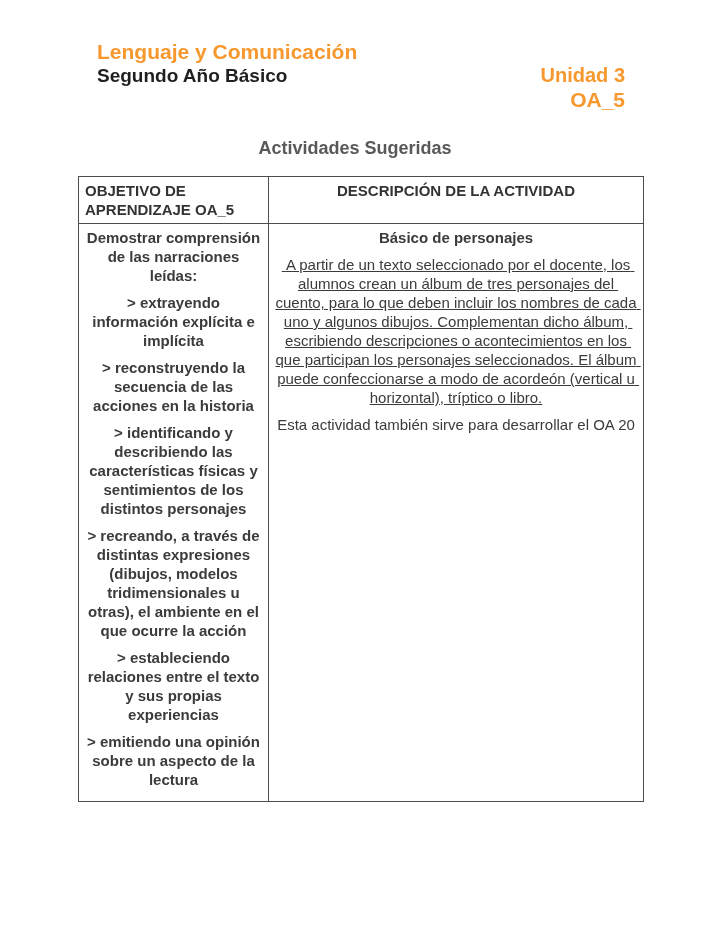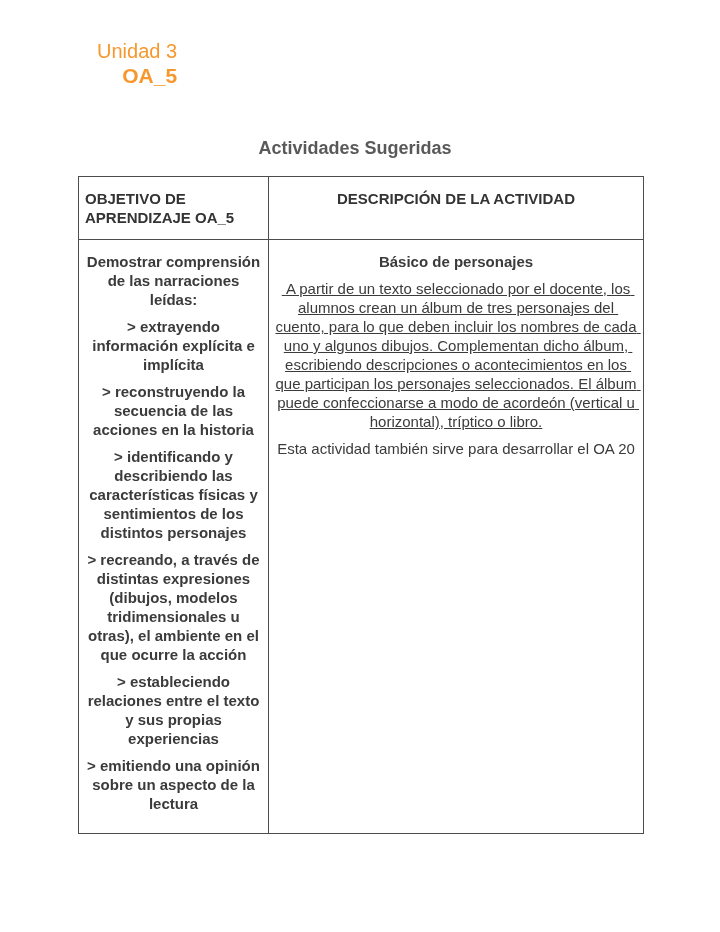--- a/index.html
+++ b/index.html
@@ -13,54 +13,58 @@
     overflow: hidden;
   }
 
   
   .doc-header { position: absolute; top: 39px; left: 97px; right: 95px;
     display: flex; justify-content: space-between; }
   .hdr-left { text-align: left; }
   .hdr-right { text-align: right; }
   .subject   { color: #f7982f; font-weight: bold; font-size: 21px; line-height: 25px; }
   .grade     { color: #1f1f1f; font-weight: bold; font-size: 19px; line-height: 24px; }
-  .unit      { color: #f7982f; font-weight: normal; font-size: 20px; line-height: 25px; }
+  .unit      { color: #f7982f; font-weight: bold; font-size: 20px; line-height: 25px; margin-top: 24px; }
   .oa        { color: #f7982f; font-weight: bold; font-size: 21px; line-height: 24px; }
 
   
   .page-title { position: absolute; top: 138px; left: 0; width: 710px;
     text-align: center; color: #595959; font-weight: bold; font-size: 18px; }
 
   
   table.doc-table { position: absolute; top: 176px; left: 78px;
     width: 566px; border-collapse: collapse; table-layout: fixed; }
   .doc-table th, .doc-table td {
     border: 1px solid #4d4d4d;
     vertical-align: top;
-    padding: 12px 6px;
+    padding: 4px 6px;
     font-size: 15px;
     line-height: 19px;
   }
   .col-objective { width: 190px; }
   .doc-table th { font-weight: bold; color: #333333; height: 46px; }
   th.th-objective { text-align: left; }
   th.th-description { text-align: center; }
 
   .doc-table td.cell-objective { font-weight: bold; height: 532px; }
   .doc-table td p { margin: 0 0 8px 0; text-align: center; }
   .cell-objective p { margin: 0 0 9px 0; }
 
   .activity-title { font-weight: bold; margin: 0 0 9px 0; }
   .activity-paragraph { white-space: pre-wrap; margin: 0 0 9px 0; text-decoration: underline; }
   .activity-note { margin: 0; }
 </style>
 </head>
 <body>
 
 <header class="doc-header">
+  <div class="hdr-left">
+    <div class="subject">Lenguaje y Comunicación</div>
+    <div class="grade">Segundo Año Básico</div>
+  </div>
   <div class="hdr-right">
     <div class="unit">Unidad 3</div>
     <div class="oa">OA_5</div>
   </div>
 </header>
 
 <div class="page-title">Actividades Sugeridas</div>
 
 <table class="doc-table">
   <colgroup>

